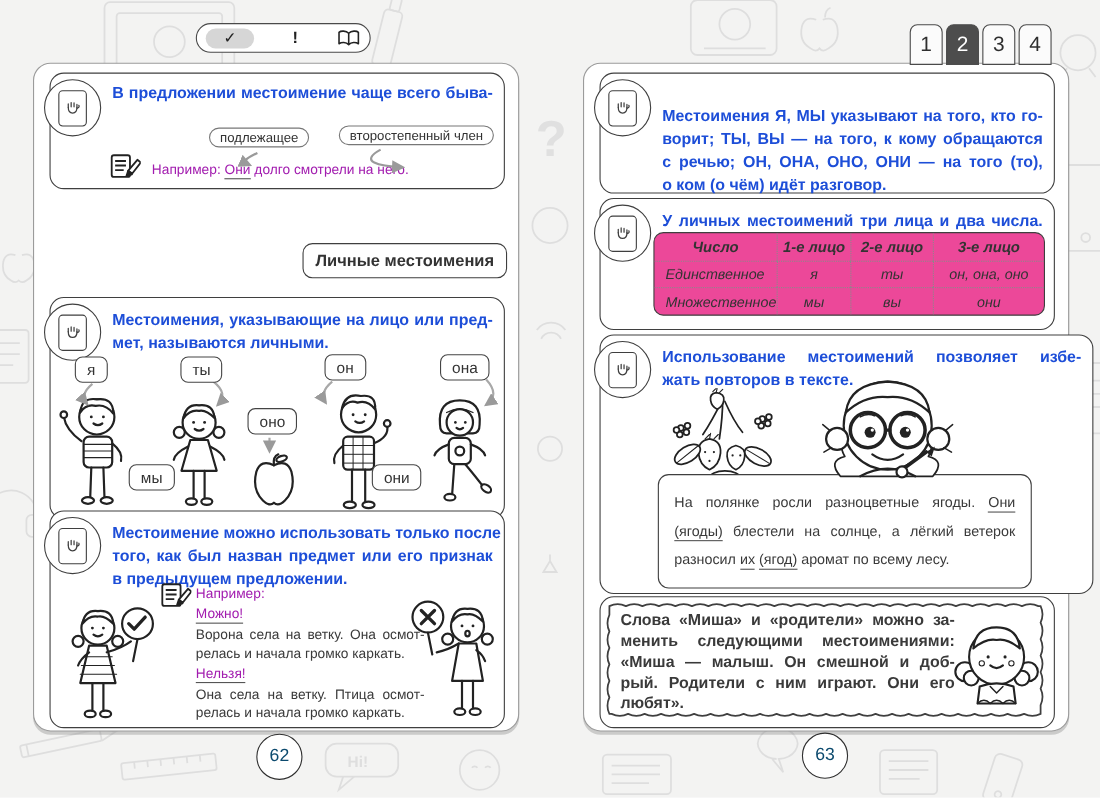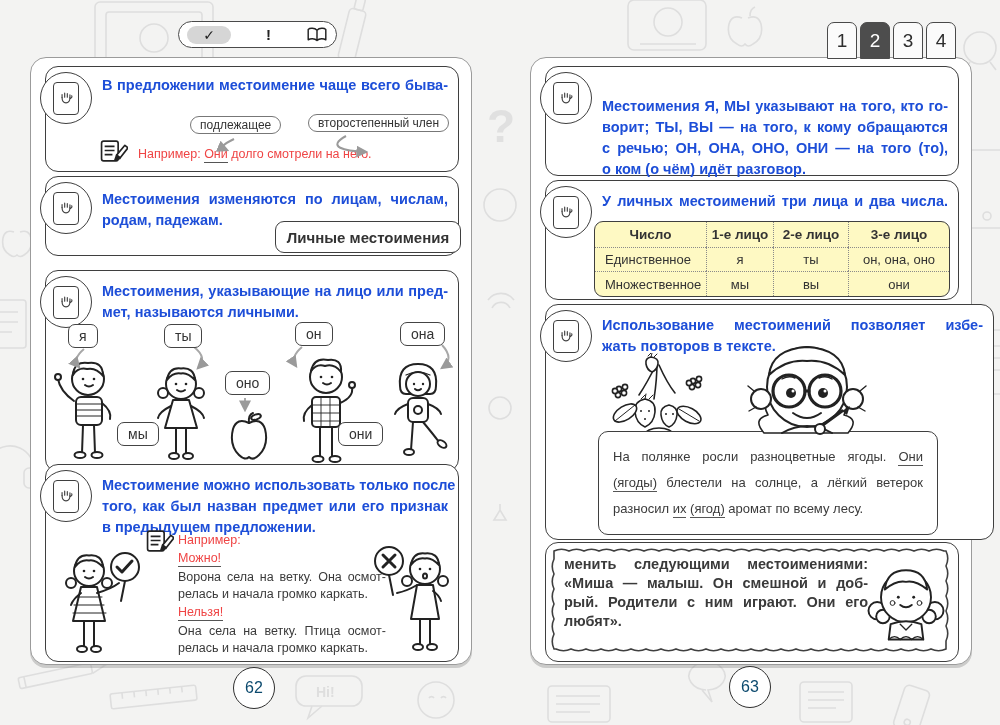--- a/index.html
+++ b/index.html
@@ -32,35 +32,35 @@
           background:#fff;display:flex;align-items:center;justify-content:space-between;padding:0 8px;z-index:2;}
   .chip{width:44px;height:18px;background:#d6d6d6;border-radius:9px;display:flex;align-items:center;justify-content:center;
         font-size:14px;font-weight:bold;color:#222;}
   .bang{font-size:15px;font-weight:bold;color:#222;}
   .ptabs{position:absolute;left:827px;top:22px;display:flex;gap:3px;z-index:2;}
   .ptab{width:28px;height:35px;border:1.7px solid #4a4a4a;border-radius:7px 7px 0 0;background:#fbfbfb;
         display:flex;align-items:center;justify-content:center;font-size:19px;color:#2e2e2e;}
   .ptab.active{background:#4d4d4d;color:#fff;border-color:#4d4d4d;}
   .pnum{position:absolute;width:40px;height:40px;border:1.8px solid #2f2f2f;border-radius:50%;background:#fff;
         display:flex;align-items:center;justify-content:center;font-size:16px;color:#0c4a6e;z-index:3;}
-  .tbl{position:absolute;left:48px;top:40px;width:354px;height:74px;border:1.7px solid #3f3f3f;border-radius:9px;
-       display:grid;grid-template-columns:111px 67px 75px 1fr;grid-auto-rows:1fr;overflow:hidden;background:#fef9c3;}
+  .tbl{position:absolute;left:48px;top:30px;width:354px;height:74px;border:1.7px solid #3f3f3f;border-radius:9px;
+       display:grid;grid-template-columns:111px 67px 75px 1fr;grid-auto-rows:1fr;overflow:hidden;background:#ec4899;font-style:italic;}
   .tc{display:flex;align-items:center;justify-content:center;font-size:13px;color:#333;
       border-top:1.6px dotted #8a8a8a;border-left:1.6px dotted #8a8a8a;}
   .tc.r0{border-top:none;} .tc.c0{border-left:none;justify-content:flex-start;padding-left:10px;}
   .tc.hd{font-weight:bold;font-size:13.5px;}
   .inbox{position:absolute;left:52px;top:126px;width:340px;height:104px;border:1.7px solid #3f3f3f;border-radius:10px;
          background:#fff;z-index:1;padding:12px 14px;box-sizing:border-box;}
   .inbox .bline{white-space:nowrap;font-size:13px;color:#3a3a3a;line-height:26px;height:26px;text-align:justify;text-align-last:justify;}
   .inbox .bline.last{text-align-last:left;}
   .wavetext{position:absolute;left:18px;top:12px;width:304px;z-index:2;}
   .wline{white-space:nowrap;font-size:14.5px;font-weight:bold;color:#3a3a3a;line-height:19px;height:19px;
          text-align:justify;text-align-last:justify;}
   .wline.last{text-align-last:left;}
-  .exlab{position:absolute;font-size:12.5px;color:#ef4444;white-space:nowrap;}
+  .exlab{position:absolute;font-size:12.5px;color:#a21caf;white-space:nowrap;}
   svg.art{position:absolute;z-index:1;}
 </style>
 </head>
 <body>
 
 <div class="stage">
 
   <svg class="bgsvg" width="1000" height="725">
     <defs>
       <marker id="arrG" viewBox="0 0 10 10" refX="8" refY="5" markerWidth="6" markerHeight="6" orient="auto-start-reverse">
@@ -204,37 +204,20 @@
           <path d="M16,17.5 l-1.6,4.8 4.8,-1.6 z" fill="#222"></path>
         </g>
       </svg>
       <div class="exlab" style="left:92px;top:80px;">
         <span>Например:</span>
         <span class="u">Они</span>
         <span>долго смотрели на него.</span>
       </div>
     </div>
 
-    <div class="sec" style="top:118px;height:78px;">
-      <div class="ic">
-          <div class="card">
-            <svg width="14" height="16" viewBox="0 0 16 18">
-              <g fill="none" stroke="#3f3f3f" stroke-width="1.3" stroke-linecap="round">
-                <path d="M3.5,8.5 V5 M6.5,8 V3.5 M9.5,8 V4 M12.5,8.5 V5.5"></path>
-                <path d="M3.5,8.5 q0,6 4.5,6 q4.5,0 4.5,-6"></path>
-                <path d="M13,9.5 q2.5,-1 1.5,-3"></path>
-              </g>
-            </svg>
-          </div>
-        </div>
-      <div class="body" style="top:12px;">
-        <div class="jline">Местоимения изменяются по лицам, числам,</div>
-        <div class="jline last">родам, падежам.</div>
-      </div>
-    </div>
 
     <div class="headerbox">Личные местоимения</div>
 
     <div class="sec" style="top:200px;height:200px;margin-top:12px;">
       <div class="ic">
           <div class="card">
             <svg width="14" height="16" viewBox="0 0 16 18">
               <g fill="none" stroke="#3f3f3f" stroke-width="1.3" stroke-linecap="round">
                 <path d="M3.5,8.5 V5 M6.5,8 V3.5 M9.5,8 V4 M12.5,8.5 V5.5"></path>
                 <path d="M3.5,8.5 q0,6 4.5,6 q4.5,0 4.5,-6"></path>
@@ -573,20 +556,21 @@
           <span>аромат по всему лесу.</span>
         </div>
       </div>
     </div>
 
     <div class="sec" style="top:484px;height:118px;">
       <svg id="wave" class="art" style="left:2px;top:2px;" width="404" height="110">
         <path d="M6 6 q7.5 -3.5 15 0 q7.5 -3.5 15 0 q7.5 -3.5 15 0 q7.5 -3.5 15 0 q7.5 -3.5 15 0 q7.5 -3.5 15 0 q7.5 -3.5 15 0 q7.5 -3.5 15 0 q7.5 -3.5 15 0 q7.5 -3.5 15 0 q7.5 -3.5 15 0 q7.5 -3.5 15 0 q7.5 -3.5 15 0 q7.5 -3.5 15 0 q7.5 -3.5 15 0 q7.5 -3.5 15 0 q7.5 -3.5 15 0 q7.5 -3.5 15 0 q7.5 -3.5 15 0 q7.5 -3.5 15 0 q7.5 -3.5 15 0 q7.5 -3.5 15 0 q7.5 -3.5 15 0 q7.5 -3.5 15 0 q7.5 -3.5 15 0 q7.5 -3.5 15 0 L398 6 q3.5 7.5 0 15 q3.5 7.5 0 15 q3.5 7.5 0 15 q3.5 7.5 0 15 q3.5 7.5 0 15 q3.5 7.5 0 15 L398 104 q-7.5 3.5 -15 0 q-7.5 3.5 -15 0 q-7.5 3.5 -15 0 q-7.5 3.5 -15 0 q-7.5 3.5 -15 0 q-7.5 3.5 -15 0 q-7.5 3.5 -15 0 q-7.5 3.5 -15 0 q-7.5 3.5 -15 0 q-7.5 3.5 -15 0 q-7.5 3.5 -15 0 q-7.5 3.5 -15 0 q-7.5 3.5 -15 0 q-7.5 3.5 -15 0 q-7.5 3.5 -15 0 q-7.5 3.5 -15 0 q-7.5 3.5 -15 0 q-7.5 3.5 -15 0 q-7.5 3.5 -15 0 q-7.5 3.5 -15 0 q-7.5 3.5 -15 0 q-7.5 3.5 -15 0 q-7.5 3.5 -15 0 q-7.5 3.5 -15 0 q-7.5 3.5 -15 0 q-7.5 3.5 -15 0 L6 104 q-3.5 -7.5 0 -15 q-3.5 -7.5 0 -15 q-3.5 -7.5 0 -15 q-3.5 -7.5 0 -15 q-3.5 -7.5 0 -15 q-3.5 -7.5 0 -15 Z" fill="none" stroke="#3f3f3f" stroke-width="1.6"></path>
       </svg>
       <div class="wavetext">
+        <div class="wline">Слова «Миша» и «родители» можно за-</div>
         <div class="wline">менить следующими местоимениями:</div>
         <div class="wline">«Миша — малыш. Он смешной и доб-</div>
         <div class="wline">рый. Родители с ним играют. Они его</div>
         <div class="wline last">любят».</div>
       </div>
 
       <svg class="art" style="right:2px;top:14px;z-index:3;" width="100" height="92" viewBox="0 0 104 92">
         <g stroke="#222" stroke-width="2" fill="#fff" stroke-linecap="round" stroke-linejoin="round">
           <circle cx="22" cy="54" r="9"></circle>
             <circle cx="28" cy="60" r="7"></circle>

